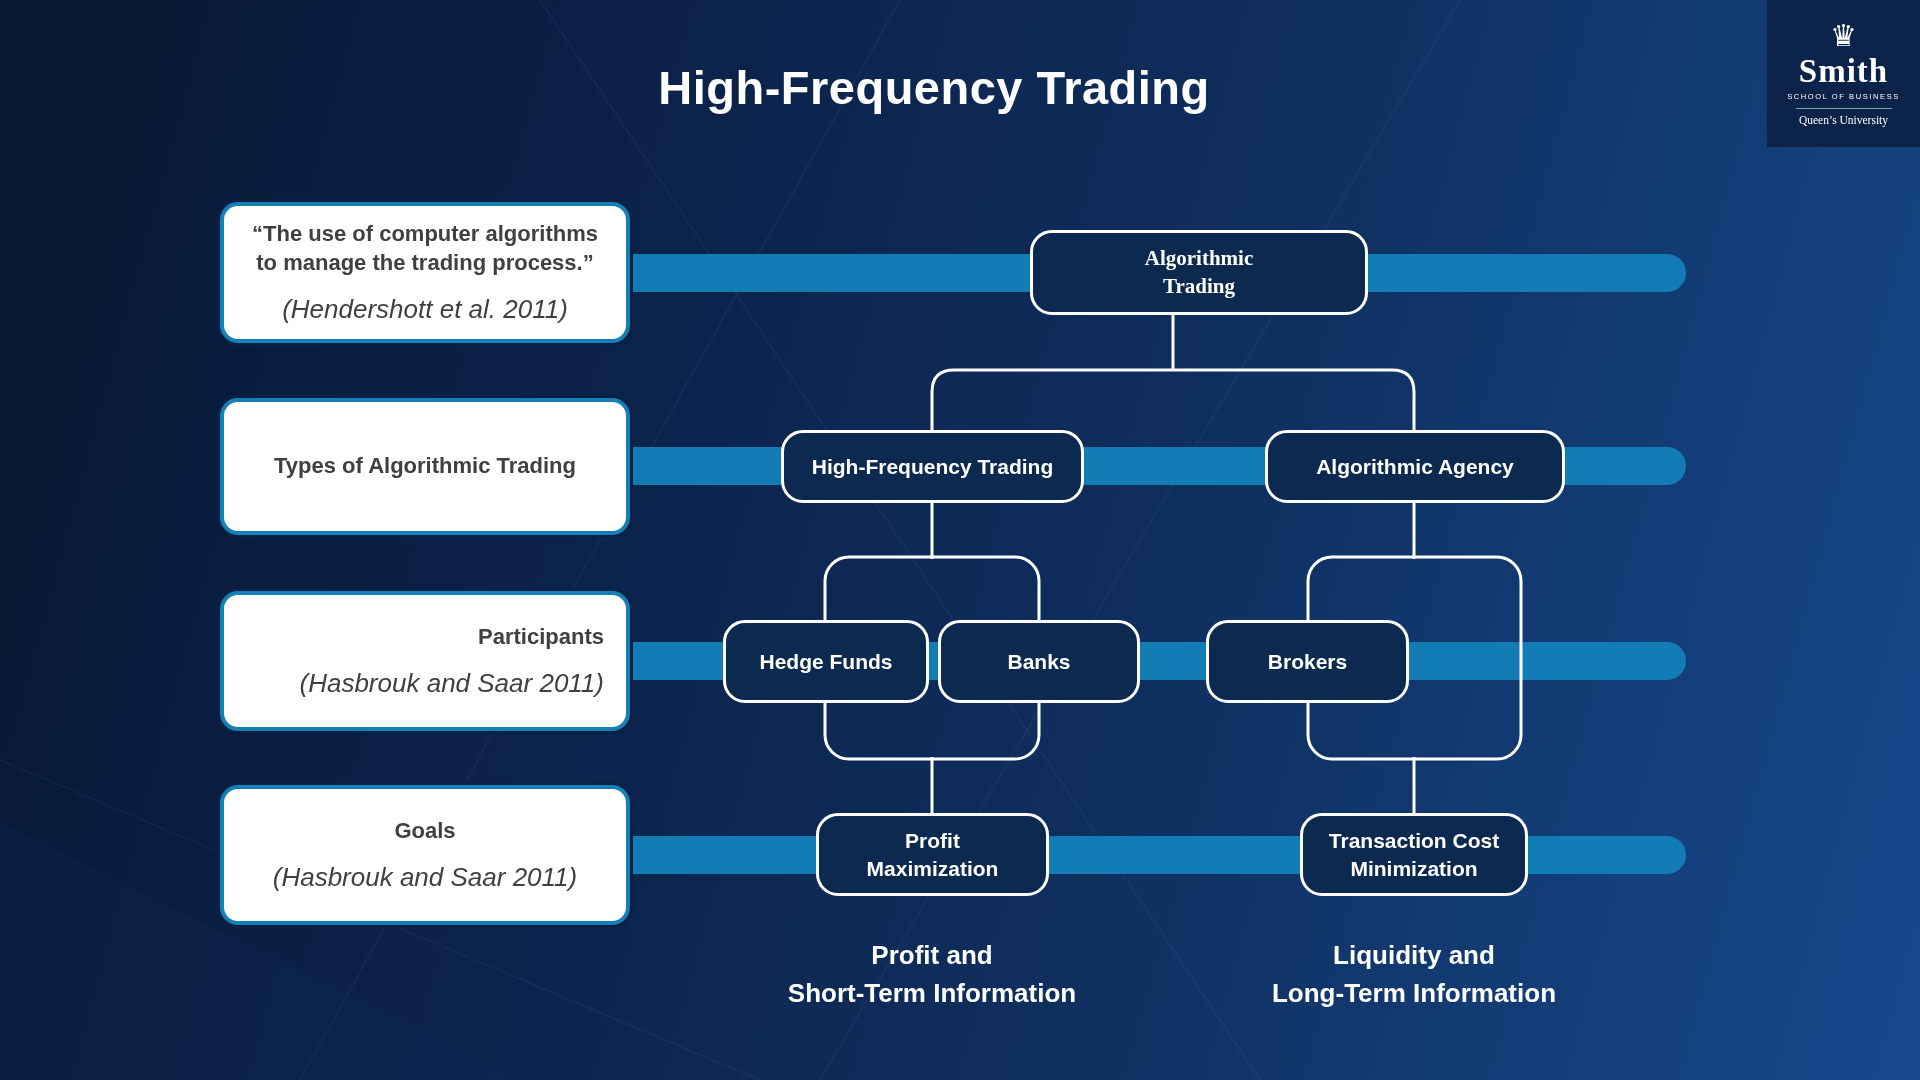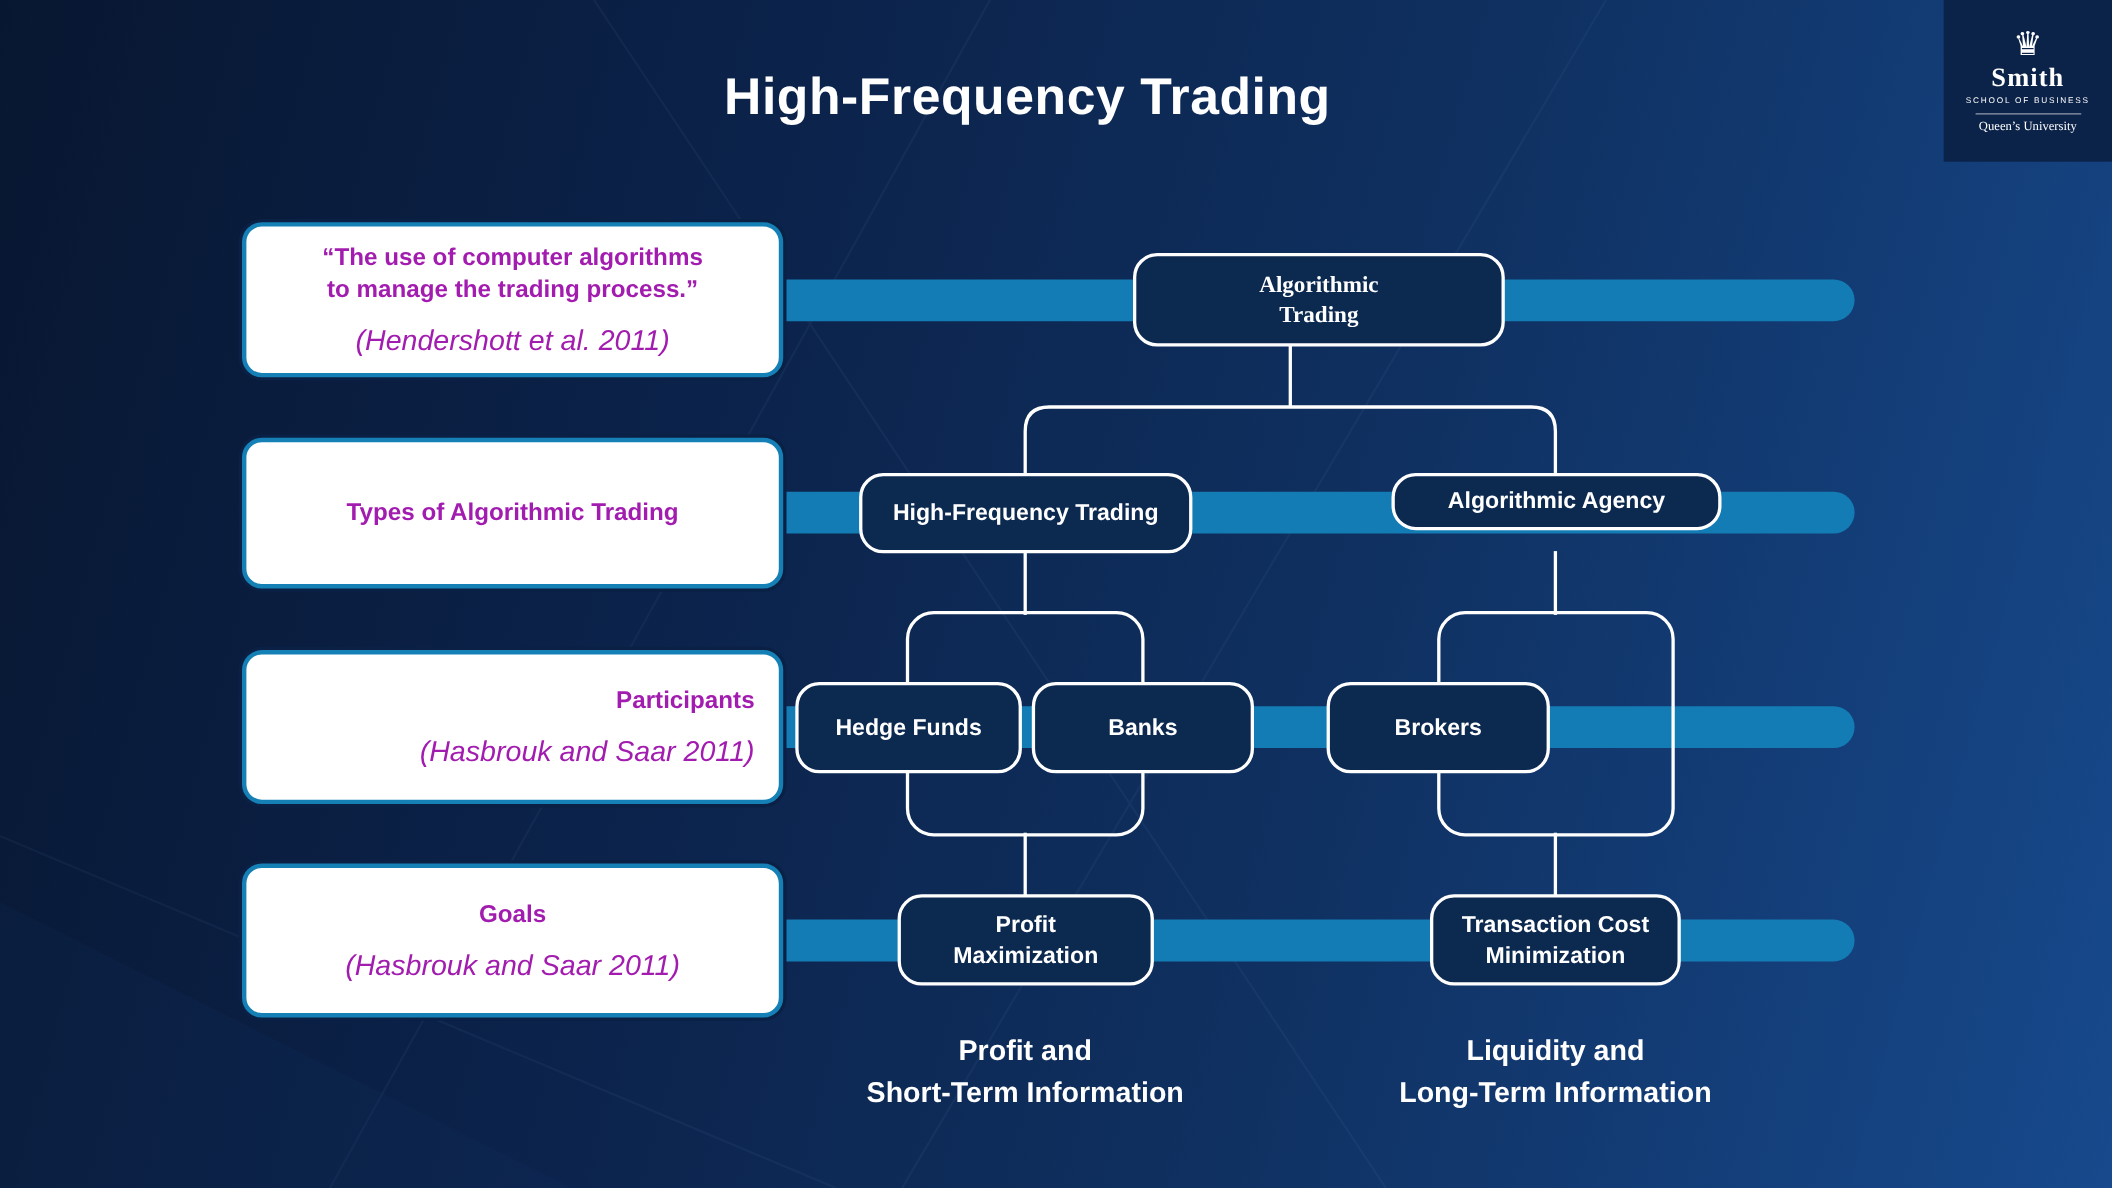--- a/index.html
+++ b/index.html
@@ -17,41 +17,41 @@
 
   
   .hbar {
     position:absolute; left:615px; width:1071px; height:38px;
     background:#147cb4; border-radius:0 19px 19px 0;
   }
   .hbar.r1 { top:254px; } .hbar.r2 { top:447px; } .hbar.r3 { top:642px; } .hbar.r4 { top:836px; }
 
   
   .leftbox {
-    position:absolute; left:220px; width:492px;
+    position:absolute; left:220px; width:410px;
     background:#ffffff; border:4px solid #1580b6; border-radius:18px;
     box-shadow:0 0 0 3px #0a2145;
     display:flex; flex-direction:column; justify-content:center; align-items:center;
-    gap:16px; color:#a21caf; text-align:center; padding:12px 22px; box-sizing:border-box;
+    gap:16px; color:#404040; text-align:center; padding:12px 22px; box-sizing:border-box;
   }
   .leftbox .main { font-weight:bold; font-size:22px; line-height:1.3; white-space:pre-line; }
   .leftbox .cite { font-style:italic; font-size:26px; }
   .lb1 { top:202px; height:141px; } .lb2 { top:398px; height:137px; }
   .lb3 { top:591px; height:140px;align-items:flex-end; } .lb4 { top:785px; height:140px; }
 
   
   .node {
     position:absolute; background:#0c2950; border:3px solid #ffffff; border-radius:22px;
     color:#ffffff; font-weight:bold; font-size:21px; line-height:1.3;
     display:flex; align-items:center; justify-content:center; text-align:center;
     white-space:pre-line; box-sizing:border-box; padding:6px 12px;
   }
   .n-root    { left:1030px; top:230px; width:338px; height:85px;font-family:Liberation Serif, serif; }
   .n-hft     { left:781px;  top:430px; width:303px; height:73px; }
-  .n-agency  { left:1265px; top:430px; width:300px; height:52px; }
+  .n-agency  { left:1265px; top:430px; width:300px; height:73px; }
   .n-hedge   { left:723px;  top:620px; width:206px; height:83px; }
   .n-banks   { left:938px;  top:620px; width:202px; height:83px; }
   .n-brokers { left:1206px; top:620px; width:203px; height:83px; }
   .n-other   { left:1419px; top:620px; width:203px; height:83px; }
   .n-profit  { left:816px;  top:813px; width:233px; height:83px; }
   .n-transac { left:1300px; top:813px; width:228px; height:83px; }
 
   .caption {
     position:absolute; color:#ffffff; font-weight:bold; font-size:26px; line-height:1.45;
     text-align:center; white-space:pre-line; width:400px;
@@ -59,21 +59,21 @@
   .cap-left  { left:732px;  top:937px; }
   .cap-right { left:1214px; top:937px; }
 
   
   .logo {
     position:absolute; right:0; top:0; width:153px; height:147px; background:#0c2349;
     display:flex; flex-direction:column; align-items:center; justify-content:center;
     color:#ffffff; text-align:center;
   }
   .logo .crown { font-size:30px; line-height:1; }
-  .logo .name  { font-family:"Liberation Serif", serif; font-size:24px; font-weight:bold; letter-spacing:1px; margin-top:2px; }
+  .logo .name  { font-family:"Liberation Serif", serif; font-size:33px; font-weight:bold; letter-spacing:1px; margin-top:2px; }
   .logo .school{ font-size:7.5px; letter-spacing:1.6px; margin-top:2px; }
   .logo .univ  { font-family:"Liberation Serif", serif; font-size:11.5px; margin-top:7px;
                  border-top:1px solid rgba(255,255,255,0.55); padding-top:5px; min-width:96px; }
 </style>
 </head>
 <body>
 
 <div class="stage">
 
   <svg class="deco" viewBox="0 0 1920 1080">

